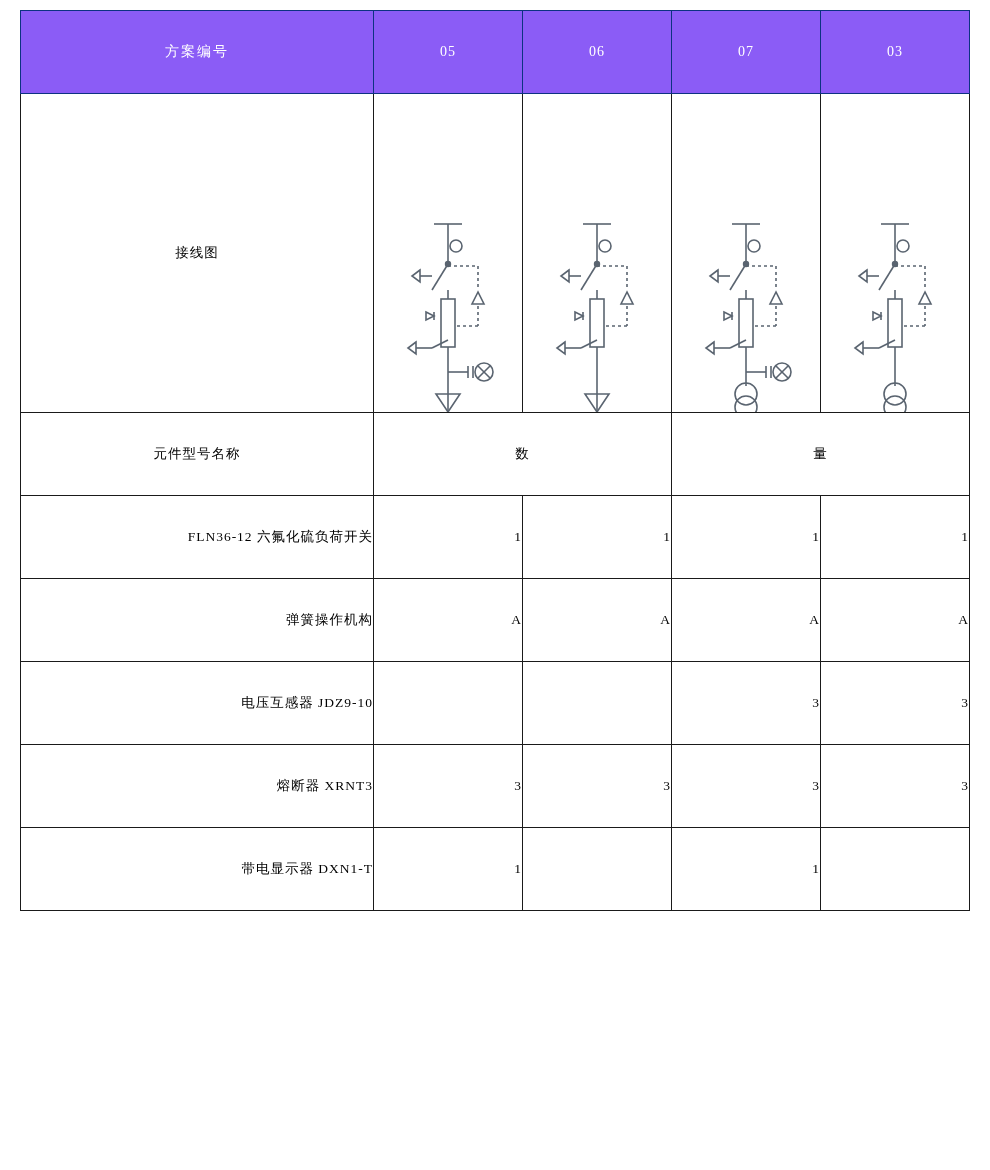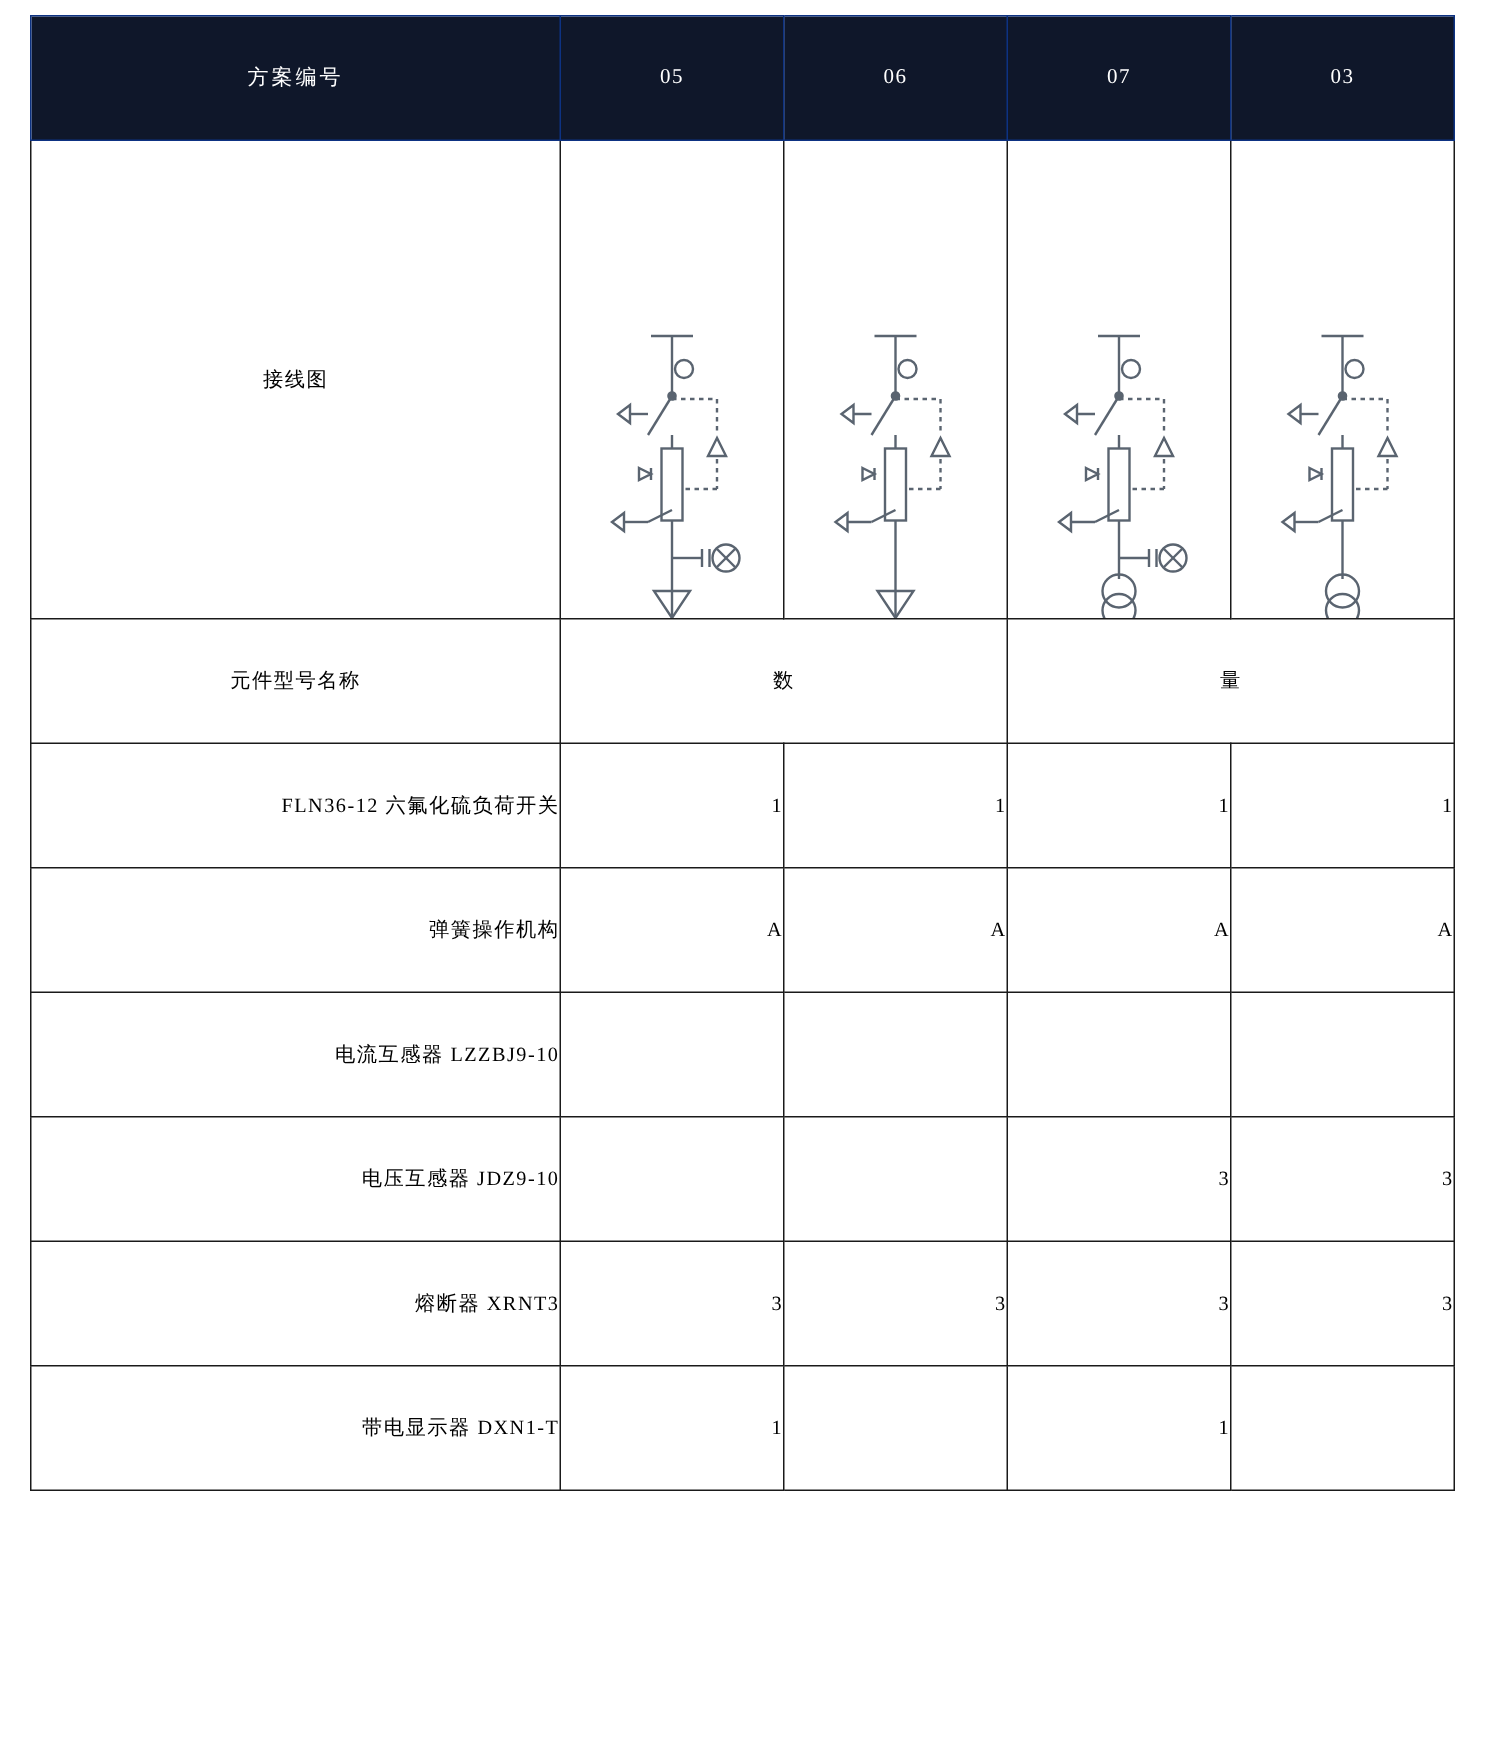--- a/index.html
+++ b/index.html
@@ -31,21 +31,21 @@
     text-align: center;
     vertical-align: middle;
     font-size: 13.5px;
     letter-spacing: 1px;
     padding: 0;
   }
   col.c0 { width: 353px; }
   col.c1, col.c2, col.c3, col.c4 { width: 149px; }
 
   tr.head td {
-    background: #0f172a;
+    background: #8b5cf6;
     color: #ffffff;
     height: 82px;
     font-size: 14px;
     letter-spacing: 2px;
     border: 1px solid #0d3282;
   }
   tr.head td.num {
     font-family: "Liberation Serif", serif;
     letter-spacing: 1px;
   }
@@ -279,27 +279,20 @@
       </tr>
 
       <tr class="item">
         <td class="label-cell">弹簧操作机构</td>
         <td class="qty">A</td>
         <td class="qty">A</td>
         <td class="qty">A</td>
         <td class="qty">A</td>
       </tr>
 
-      <tr class="item">
-        <td class="label-cell">电流互感器  LZZBJ9-10</td>
-        <td class="qty"></td>
-        <td class="qty"></td>
-        <td class="qty"></td>
-        <td class="qty"></td>
-      </tr>
 
       <tr class="item">
         <td class="label-cell">电压互感器  JDZ9-10</td>
         <td class="qty"></td>
         <td class="qty"></td>
         <td class="qty">3</td>
         <td class="qty">3</td>
       </tr>
 
       <tr class="item">

